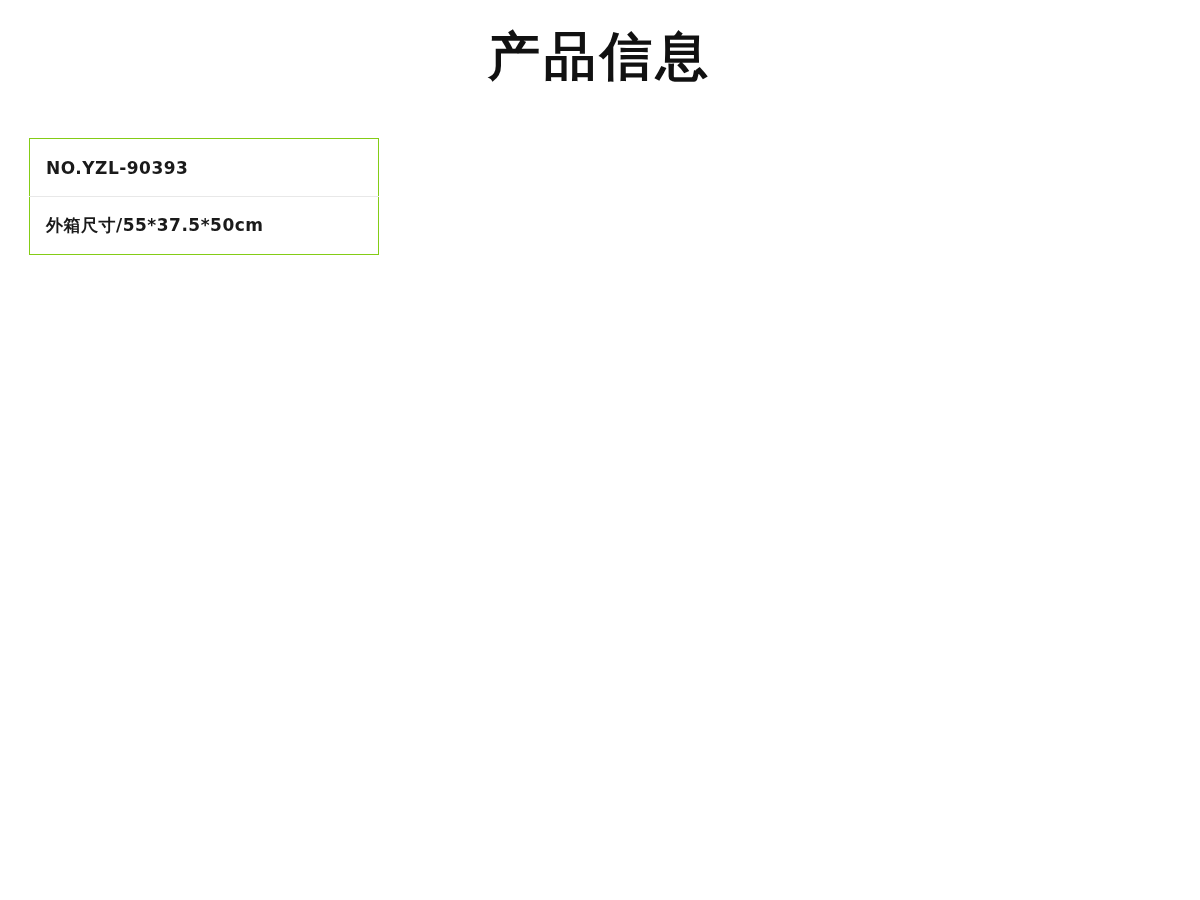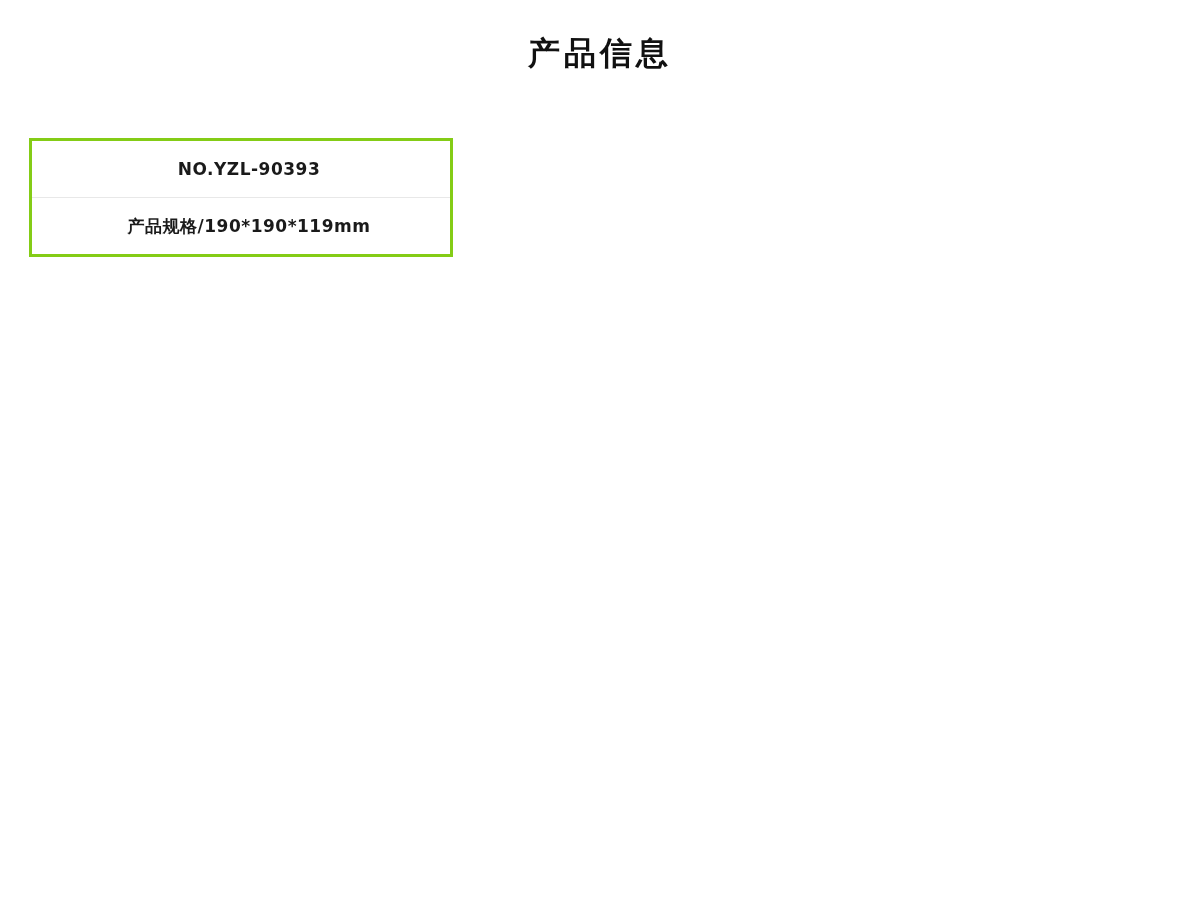--- a/index.html
+++ b/index.html
@@ -10,38 +10,37 @@
   body {
     width: 1200px;
     height: 900px;
     font-family: "Liberation Sans", sans-serif;
     color: #000000;
     position: relative;
     overflow: hidden;
   }
   .page-title {
     text-align: center;
-    font-size: 32px;
+    font-size: 52px;
     font-weight: 700;
     letter-spacing: 4px;
     color: #111111;
     margin: 0;
     padding-top: 30px;
     line-height: 52px;
-    font-family: Liberation Mono, monospace;
+    font-family: Liberation Sans, sans-serif;
   }
   .info-table {
     position: absolute;
     left: 29px;
     top: 138px;
-    width: 424px;
+    width: 350px;
     border-collapse: collapse;
-    border: 3px solid #84cc16;
+    border: 1px solid #84cc16;
     background: #ffffff;
-    text-align: center;
   }
   .info-table tr {
     height: 58px;
   }
   .info-table td {
     border-bottom: 1px solid #e8e8e8;
     padding: 0 0 0 16px;
     vertical-align: middle;
     font-size: 17px;
     font-weight: 700;
@@ -58,16 +57,16 @@
 <body>
 
 <h1 class="page-title">产品信息</h1>
 
 <table class="info-table">
   <tbody>
     <tr>
       <td>NO.YZL-90393</td>
     </tr>
     <tr>
-      <td>产品规格/190*190*119mm</td>
+      <td>外箱尺寸/55*37.5*50cm</td>
     </tr>
   </tbody>
 </table>
 
 </body></html>

